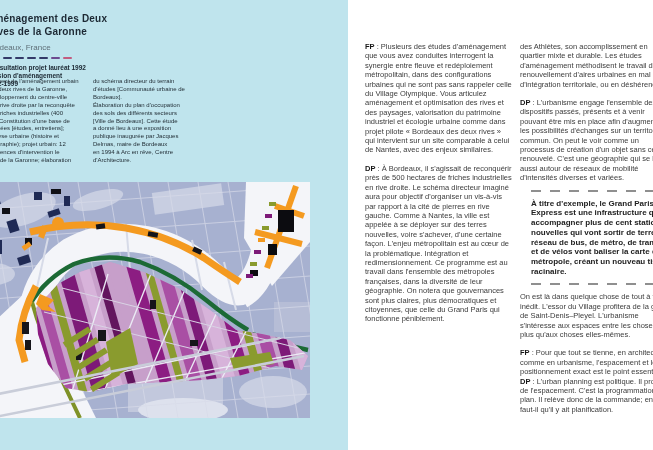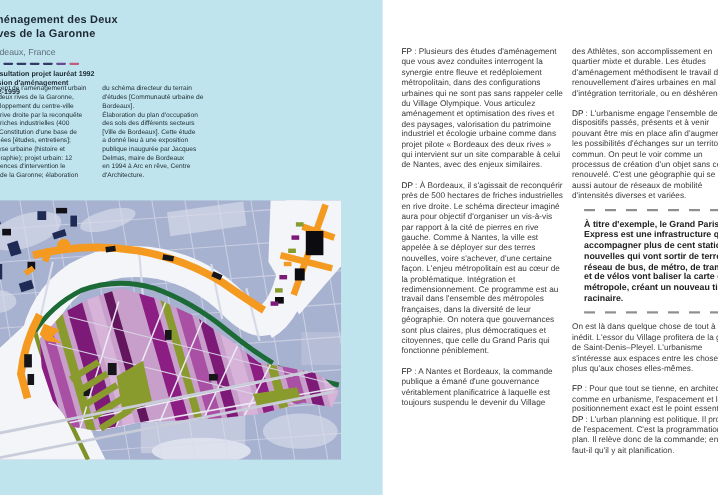--- a/index.html
+++ b/index.html
@@ -20,21 +20,21 @@
   .credit-a{left:-13px;width:112px;}
   .credit-b{left:93px;width:102px;}
   .map{position:absolute;left:-22px;top:182px;width:332px;height:236px;}
   
   .right-page{position:absolute;left:348px;top:0;width:330px;height:450px;background:#ffffff;}
   .rcol{position:absolute;top:42px;font-size:7.5px;line-height:9.4px;color:#3c3c3c;}
   .rcol1{left:17px;width:147px;}
   .rcol2{left:172px;width:152px;}
   .para{margin:0 0 9px 0;}
   .para.tight{margin-bottom:0;}
-  .lbl{font-weight:normal;color:#161616;}
+  .lbl{font-weight:bold;color:#161616;}
   .pullquote{font-weight:bold;font-size:8px;line-height:9.7px;color:#222222;padding-left:11px;margin:0;}
   .dash-divider{height:2px;margin:7px 0 7px 11px;
     background:repeating-linear-gradient(90deg,#8f8f8f 0 10px,transparent 10px 19px);}
 </style>
 </head>
 <body>
 
 <div class="left-page">
 
   <div class="lp-header">
@@ -213,21 +213,20 @@
       <rect x="47" y="158" width="6" height="10"></rect>
     </g>
   </svg>
 </div>
 
 <div class="right-page">
 
   <div class="rcol rcol1">
     <p class="para"><b class="lbl">FP</b><span> : Plusieurs des études d'aménagement que vous avez conduites interrogent la synergie entre fleuve et redéploiement métropolitain, dans des configurations urbaines qui ne sont pas sans rappeler celle du Village Olympique. Vous articulez aménagement et optimisation des rives et des paysages, valorisation du patrimoine industriel et écologie urbaine comme dans projet pilote « Bordeaux des deux rives » qui intervient sur un site comparable à celui de Nantes, avec des enjeux similaires.</span></p>
     <p class="para"><b class="lbl">DP</b><span> : À Bordeaux, il s'agissait de reconquérir près de 500 hectares de friches industrielles en rive droite. Le schéma directeur imaginé aura pour objectif d'organiser un vis-à-vis par rapport à la cité de pierres en rive gauche. Comme à Nantes, la ville est appelée à se déployer sur des terres nouvelles, voire s'achever, d'une certaine façon. L'enjeu métropolitain est au cœur de la problématique. Intégration et redimensionnement. Ce programme est au travail dans l'ensemble des métropoles françaises, dans la diversité de leur géographie. On notera que gouvernances sont plus claires, plus démocratiques et citoyennes, que celle du Grand Paris qui fonctionne péniblement.</span></p>
-    <p class="para tight"><b class="lbl">FP</b><span> : A Nantes et Bordeaux, la commande publique a émané d'une gouvernance véritablement planificatrice à laquelle est toujours suspendu le devenir du Village</span></p>
   </div>
 
   <div class="rcol rcol2">
     <p class="para"><span>des Athlètes, son accomplissement en quartier mixte et durable. Les études d'aménagement méthodisent le travail de renouvellement d'aires urbaines en mal d'intégration territoriale, ou en déshérence.</span></p>
     <p class="para tight"><b class="lbl">DP</b><span> : L'urbanisme engage l'ensemble des dispositifs passés, présents et à venir pouvant être mis en place afin d'augmenter les possibilités d'échanges sur un territoire commun. On peut le voir comme un processus de création d'un objet sans cesse renouvelé. C'est une géographie qui se bâtit aussi autour de réseaux de mobilité d'intensités diverses et variées.</span></p>
     <div class="dash-divider"></div>
     <p class="pullquote">À titre d'exemple, le Grand Paris Express est une infrastructure qui va accompagner plus de cent stations nouvelles qui vont sortir de terre. Un réseau de bus, de métro, de tramway et de vélos vont baliser la carte de la métropole, créant un nouveau tissu racinaire.</p>
     <div class="dash-divider"></div>
     <p class="para"><span>On est là dans quelque chose de tout à fait inédit. L'essor du Village profitera de la gare de Saint-Denis–Pleyel. L'urbanisme s'intéresse aux espaces entre les choses plus qu'aux choses elles-mêmes.</span></p>
     <p class="para tight"><b class="lbl">FP</b><span> : Pour que tout se tienne, en architecture comme en urbanisme, l'espacement et le positionnement exact est le point essentiel.</span></p>

